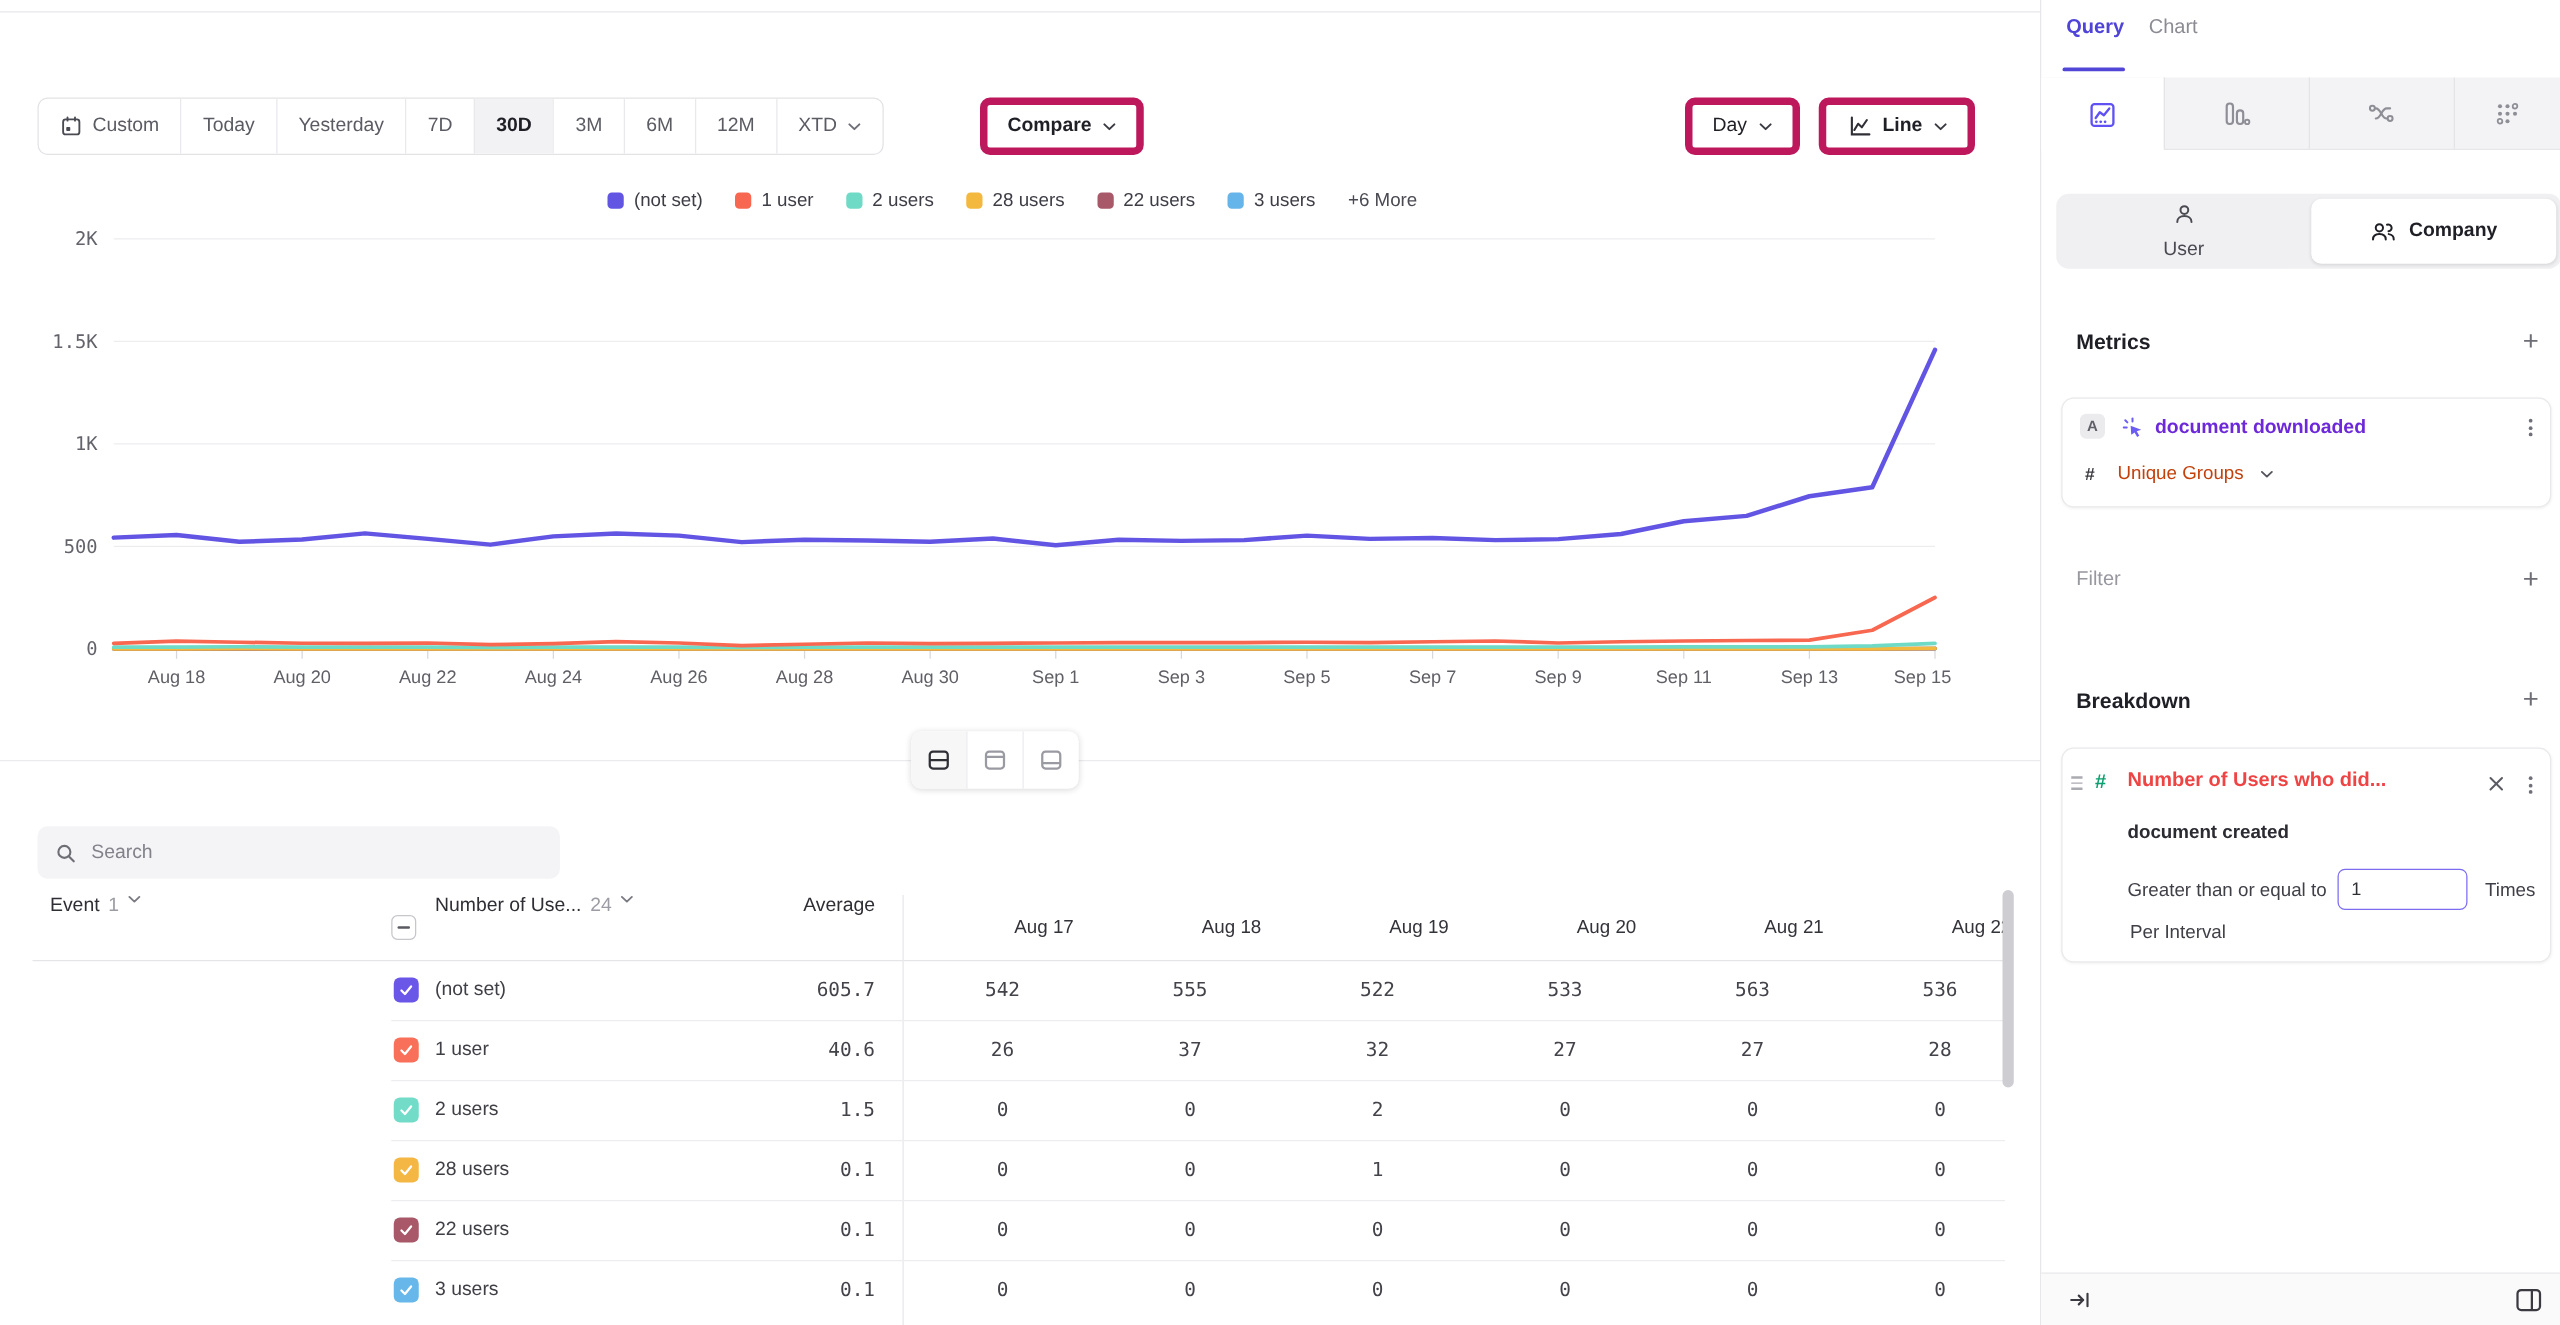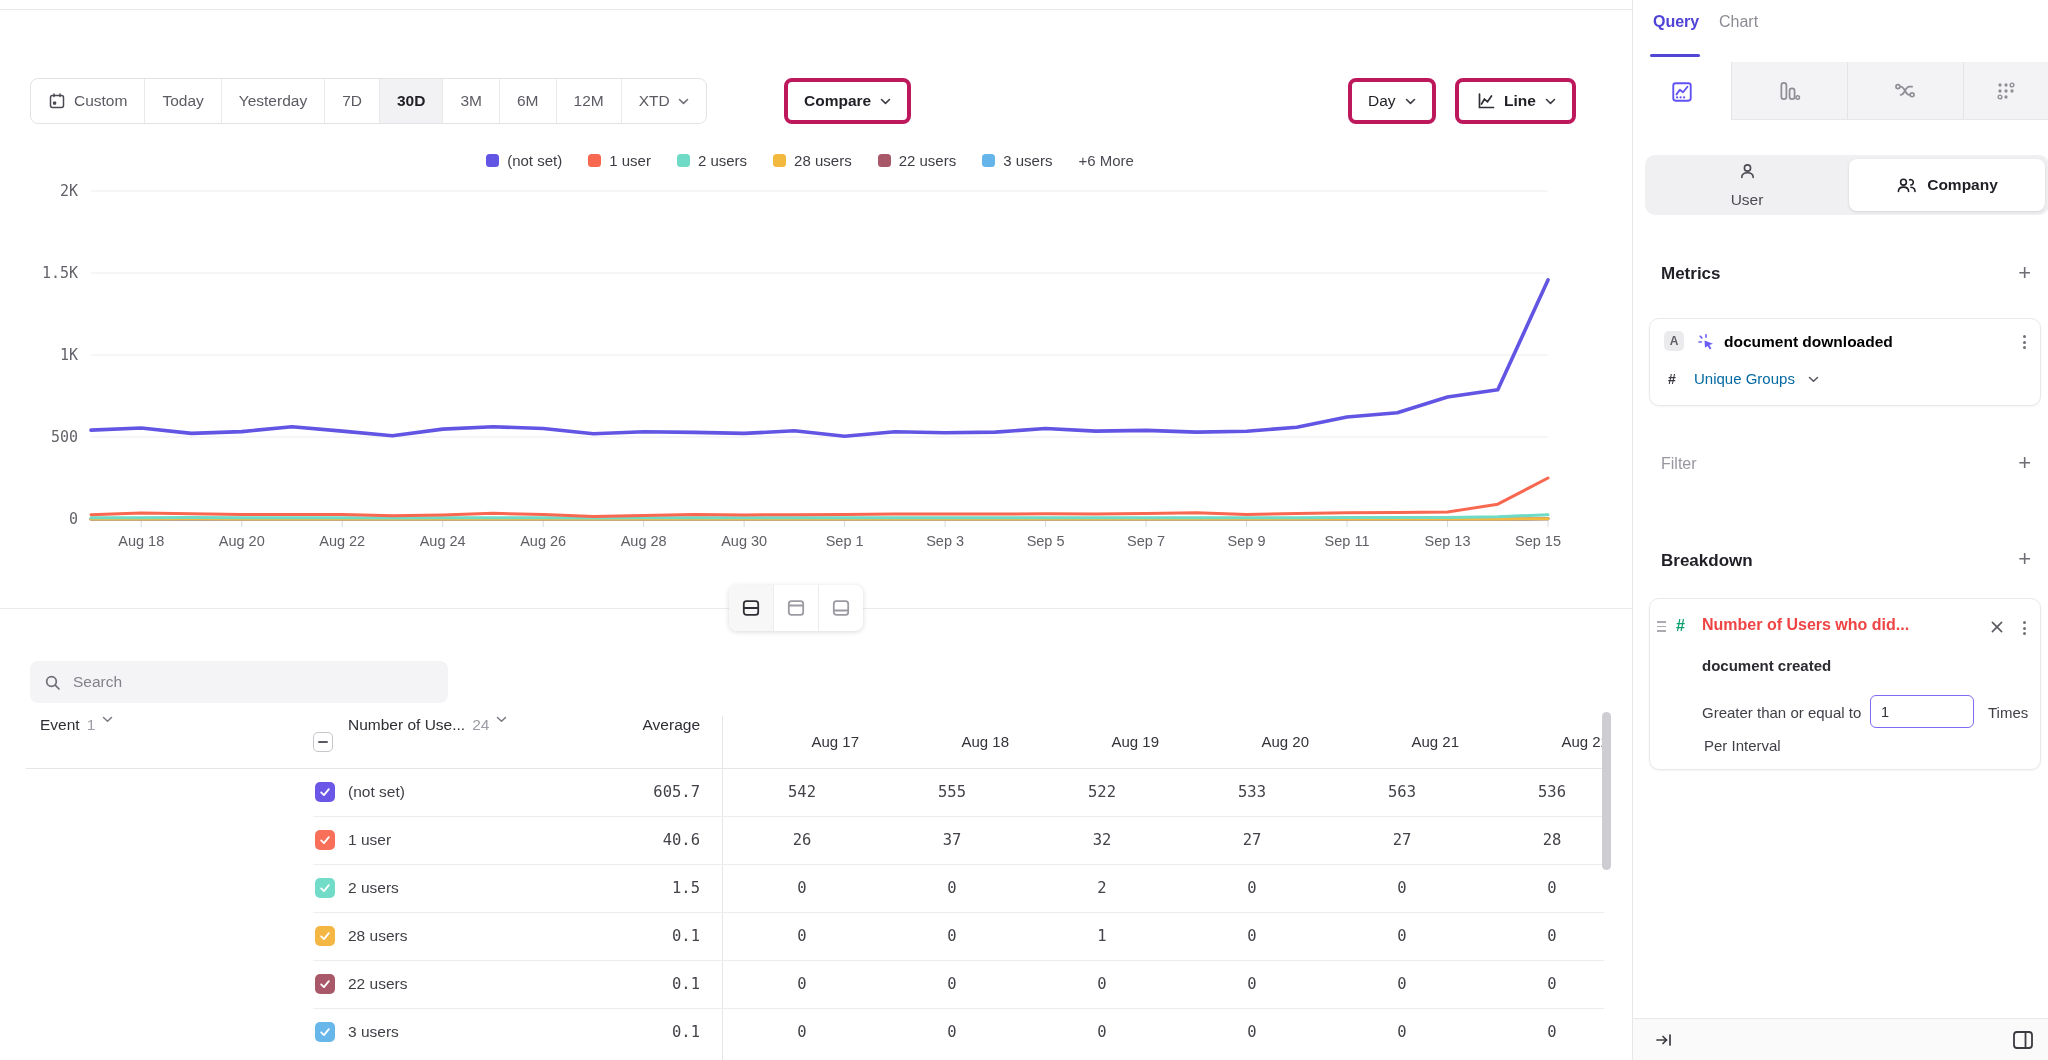--- a/index.html
+++ b/index.html
@@ -8,21 +8,21 @@
   #page{position:relative;width:2048px;height:1060px;background:#fff;}
   #top-hairline{position:absolute;left:0;top:9px;width:2048px;height:1px;background:#e8e8ea;}
   
   #range-group{position:absolute;left:30px;top:78px;display:inline-flex;height:46px;box-sizing:border-box;
     border:1px solid #e3e3e6;border-radius:8px;background:#fff;overflow:hidden;align-items:stretch;}
   .range-btn{display:inline-flex;align-items:center;gap:8px;padding:0 17px;font-size:15.5px;color:#5b5b63;
     border-left:1px solid #e9e9ec;cursor:pointer;white-space:nowrap;}
   .range-btn:first-child{border-left:none;}
   .range-btn.active{background:#f2f2f4;color:#1f1f26;font-weight:700;}
   .pill-btn{position:absolute;top:78px;display:inline-flex;align-items:center;gap:9px;height:46px;box-sizing:border-box;
-    border:4px solid #be185d;border-radius:8px;background:#fff;padding:0 16px;font-size:15.5px;color:#1f1f26;cursor:pointer;}
+    border:6px solid #be185d;border-radius:8px;background:#fff;padding:0 16px;font-size:15.5px;color:#1f1f26;cursor:pointer;}
   #compare-btn{left:784px;font-weight:700;}
   #day-btn{left:1348px;font-weight:500;}
   #line-btn{left:1455px;font-weight:700;}
   
   #legend{position:absolute;left:0;top:152px;width:1620px;display:flex;justify-content:center;align-items:center;gap:26px;}
   .legend-item{display:flex;align-items:center;gap:8px;font-size:15px;color:#3d3d45;cursor:pointer;}
   .swatch{width:13px;height:13px;border-radius:3.5px;}
   .legend-more{font-size:15px;color:#4a4a52;cursor:pointer;}
   
   #chart-svg{position:absolute;left:0;top:182px;}
@@ -68,25 +68,25 @@
   .seg-label{position:absolute;top:0;height:60px;display:flex;align-items:center;justify-content:center;gap:10px;cursor:pointer;}
   #seg-user{left:0;width:204px;color:#4a4a52;font-size:15.5px;font-weight:500;flex-direction:column;}
   #seg-company{left:204px;width:196px;color:#1f1f26;font-size:15.5px;font-weight:700;}
   .sb-section-title{position:absolute;left:28px;font-size:17px;font-weight:700;color:#1f1f26;}
   .sb-plus{position:absolute;right:18px;font-size:22px;color:#6e6e76;cursor:pointer;line-height:22px;}
   .sb-card{position:absolute;left:16px;width:392px;box-sizing:border-box;border:1px solid #e9e9eb;border-radius:10px;
     background:#fff;box-shadow:0 1px 2px rgba(0,0,0,.05);}
   #metric-card{top:318px;height:88px;}
   #a-badge{position:absolute;left:14px;top:12px;width:20px;height:20px;background:#ebebee;border-radius:5px;
     display:flex;align-items:center;justify-content:center;font-size:12px;font-weight:700;color:#606068;}
-  #metric-title{position:absolute;left:74px;top:14px;font-size:15.5px;font-weight:600;color:#000000;cursor:pointer;}
+  #metric-title{position:absolute;left:74px;top:14px;font-size:15.5px;font-weight:600;color:#6d28d9;cursor:pointer;}
   .kebab{position:absolute;display:flex;flex-direction:column;gap:2.5px;cursor:pointer;padding:2px;}
   .kebab i{width:3px;height:3px;border-radius:50%;background:#707078;}
   #metric-hash{position:absolute;left:18px;top:52px;font-size:14px;font-weight:700;color:#3a3a40;}
-  #metric-measure{position:absolute;left:44px;top:51px;font-size:15px;color:#0369a1;cursor:pointer;}
+  #metric-measure{position:absolute;left:44px;top:51px;font-size:15px;color:#c2410c;cursor:pointer;}
   #filter-label{position:absolute;left:28px;top:455px;font-size:16px;color:#97979f;}
   #bd-card{top:598px;height:172px;}
   .drag-handle{position:absolute;display:flex;flex-direction:column;gap:3px;cursor:grab;}
   .drag-handle i{display:block;width:9px;height:1.5px;background:#aaaab1;}
   #bd-hash{position:absolute;left:26px;top:18px;font-size:16px;font-weight:700;color:#0d9f6f;}
   #bd-title{position:absolute;left:52px;top:17px;font-size:16px;font-weight:700;color:#ef4444;}
   #bd-event{position:absolute;left:52px;top:58px;font-size:15px;font-weight:700;color:#2b2b32;}
   #bd-cond{position:absolute;left:52px;top:98px;height:32px;line-height:32px;font-size:15px;color:#3f3f47;}
   #bd-input{position:absolute;left:220px;top:96px;width:104px;height:33px;box-sizing:border-box;border:1.5px solid #7b6cf2;
     border-radius:6px;padding:0 10px;font-size:14.5px;color:#2f2f36;outline:none;font-family:"Liberation Sans",sans-serif;}

